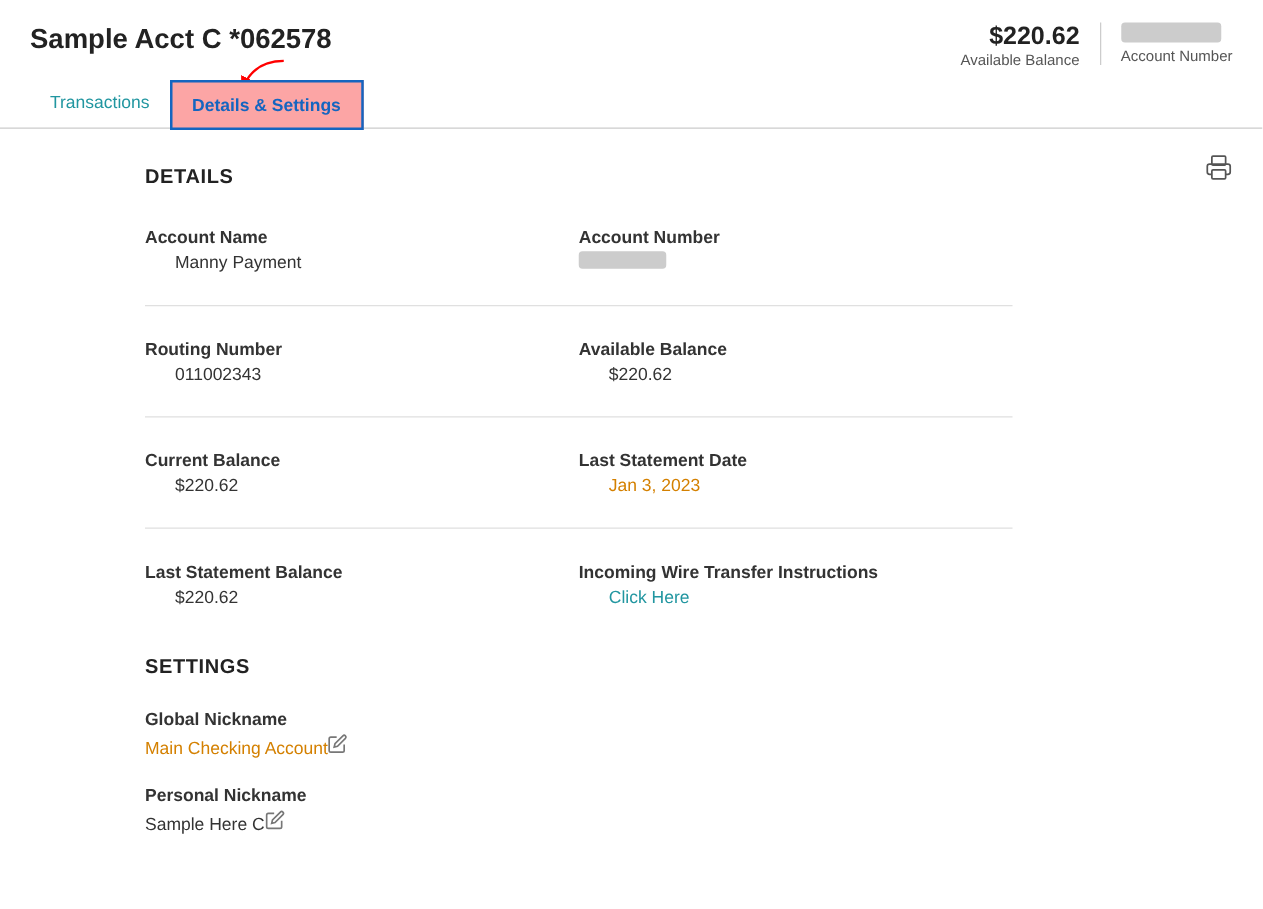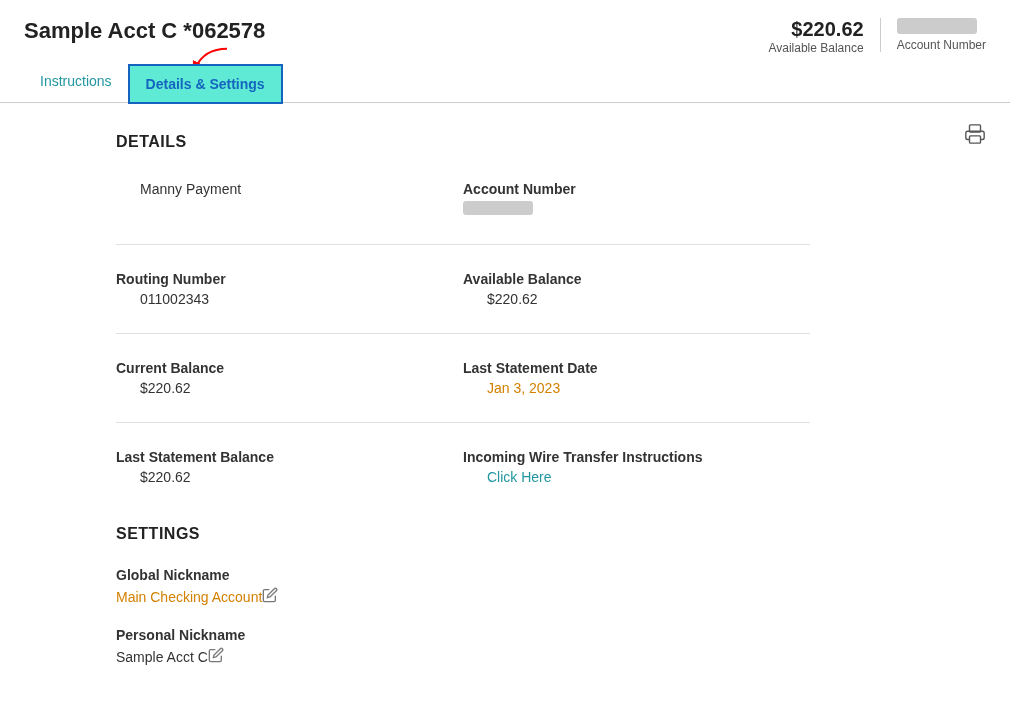--- a/index.html
+++ b/index.html
@@ -90,21 +90,21 @@
       background: none;
       text-decoration: none;
       display: inline-block;
     }
 
     .tab.active {
       border: 2px solid #1565c0;
       color: #1565c0;
       font-weight: bold;
       border-bottom: 2px solid #1565c0;
-      background: #5eead4;
+      background: #fca5a5;
       position: relative;
       bottom: -1px;
       margin-bottom: -1px;
     }
 
     .tab.inactive {
       color: #2196a0;
       border-bottom: none;
     }
 
@@ -256,21 +256,21 @@
 
   <svg class="arrow-annotation" viewBox="0 0 80 40" xmlns="http://www.w3.org/2000/svg">
     <defs>
       <marker id="arrowhead" markerWidth="6" markerHeight="6" refX="3" refY="3" orient="auto">
         <polygon points="0 0, 6 3, 0 6" fill="red"></polygon>
       </marker>
     </defs>
     <path d="M 60 5 Q 30 5 18 30" stroke="red" stroke-width="2.5" fill="none" marker-end="url(#arrowhead)"></path>
   </svg>
   <a class="tab inactive" href="#">
-    <span>Instructions</span>
+    <span>Transactions</span>
   </a>
   <a class="tab active" href="#">
     <span>Details &amp; Settings</span>
   </a>
 </div>
 
 <div class="main-content">
   <div class="print-icon-container">
     <svg class="print-icon" viewBox="0 0 24 24" fill="none" stroke="#555" stroke-width="1.5" xmlns="http://www.w3.org/2000/svg" style="cursor:pointer;">
       <rect x="6" y="2" width="12" height="8" rx="1"></rect>
@@ -278,20 +278,21 @@
       <rect x="6" y="14" width="12" height="8" rx="1"></rect>
     </svg>
   </div>
 
   <div>
     <div class="section-title">DETAILS</div>
 
     <div class="details-grid">
 
       <div class="detail-cell">
+        <div class="detail-label">Account Name</div>
         <div class="detail-value">Manny Payment</div>
       </div>
       <div class="detail-cell">
         <div class="detail-label">Account Number</div>
         <div class="account-number-value-blur"></div>
       </div>
 
       <div class="divider"></div>
 
       <div class="detail-cell">
@@ -340,21 +341,21 @@
             <path d="M11 4H4a2 2 0 00-2 2v14a2 2 0 002 2h14a2 2 0 002-2v-7"></path>
             <path d="M18.5 2.5a2.121 2.121 0 013 3L12 15l-4 1 1-4 9.5-9.5z"></path>
           </svg>
         </span>
       </div>
     </div>
 
     <div class="setting-item">
       <div class="setting-label">Personal Nickname</div>
       <div class="setting-value-row">
-        <span class="setting-value" style="color:#333;">Sample Acct C</span>
+        <span class="setting-value" style="color:#333;">Sample Here C</span>
         <span class="edit-icon">
           <svg width="16" height="16" viewBox="0 0 24 24" fill="none" stroke="#777" stroke-width="2" xmlns="http://www.w3.org/2000/svg" style="cursor:pointer;">
             <path d="M11 4H4a2 2 0 00-2 2v14a2 2 0 002 2h14a2 2 0 002-2v-7"></path>
             <path d="M18.5 2.5a2.121 2.121 0 013 3L12 15l-4 1 1-4 9.5-9.5z"></path>
           </svg>
         </span>
       </div>
     </div>
 
   </div>

